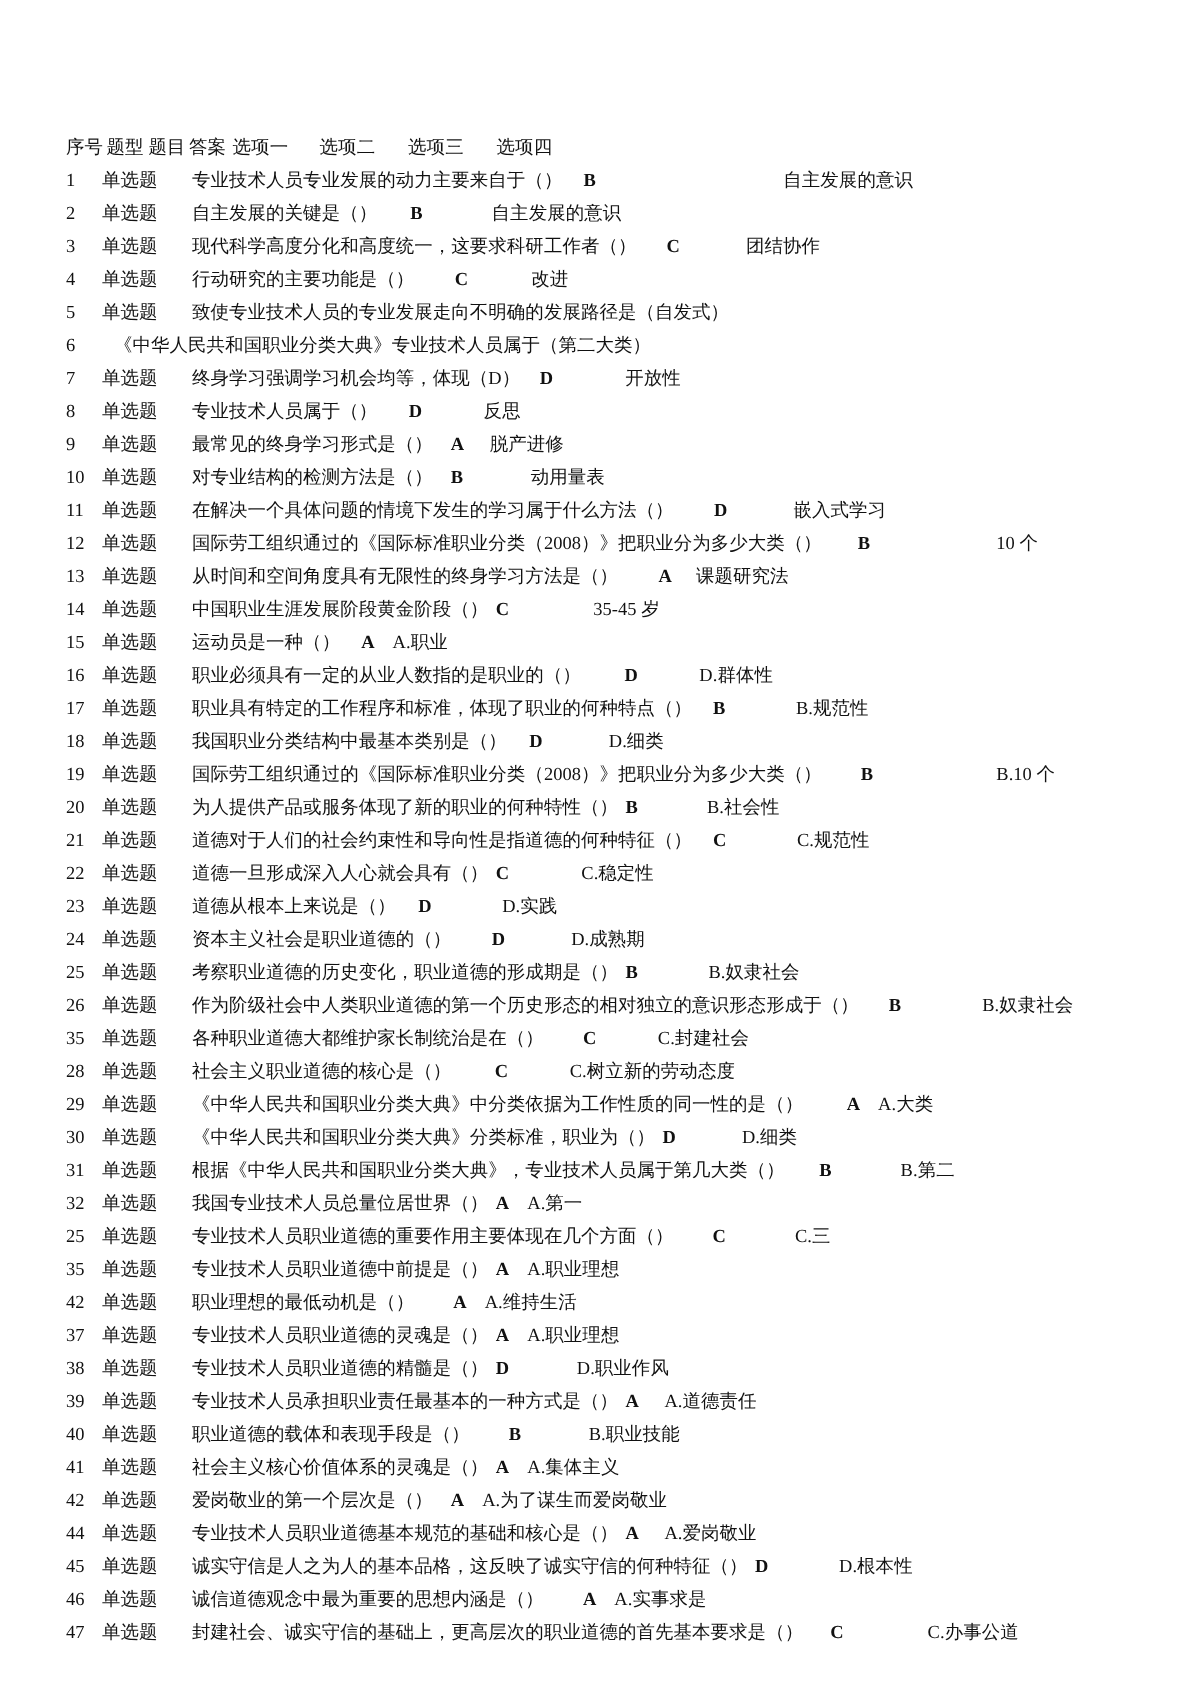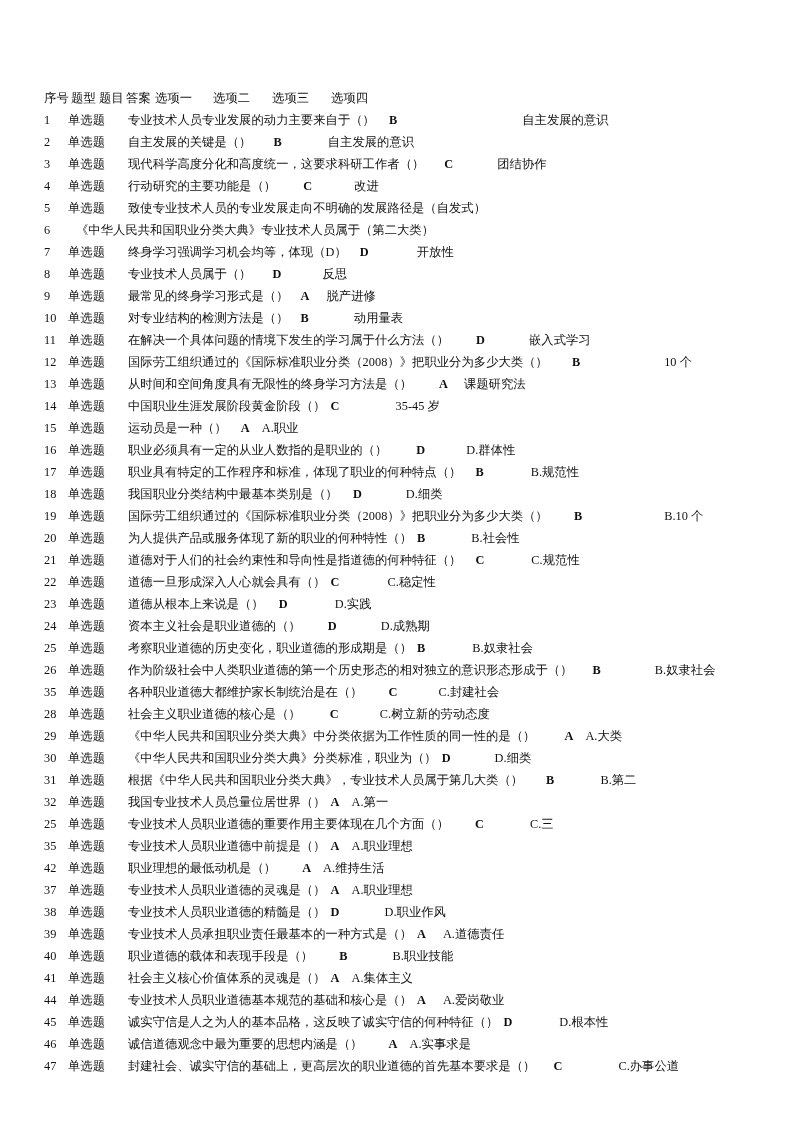--- a/index.html
+++ b/index.html
@@ -128,20 +128,21 @@
         <div class="row"><span class="c-seq">31</span><span class="c-type">单选题</span><span class="c-ques">根据《中华人民共和国职业分类大典》，专业技术人员属于第几大类（）</span><span class="gap" style="width: 23px;"></span><span class="c-ans">B</span><span class="gap" style="width: 46px;"></span><span class="c-opt">B.第二</span></div>
         <div class="row"><span class="c-seq">32</span><span class="c-type">单选题</span><span class="c-ques">我国专业技术人员总量位居世界（）</span><span class="gap" style="width: 5px;"></span><span class="c-ans">A</span><span class="gap" style="width: 12px;"></span><span class="c-opt">A.第一</span></div>
         <div class="row"><span class="c-seq">25</span><span class="c-type">单选题</span><span class="c-ques">专业技术人员职业道德的重要作用主要体现在几个方面（）</span><span class="gap" style="width: 26px;"></span><span class="c-ans">C</span><span class="gap" style="width: 46px;"></span><span class="c-opt">C.三</span></div>
         <div class="row"><span class="c-seq">35</span><span class="c-type">单选题</span><span class="c-ques">专业技术人员职业道德中前提是（）</span><span class="gap" style="width: 5px;"></span><span class="c-ans">A</span><span class="gap" style="width: 12px;"></span><span class="c-opt">A.职业理想</span></div>
         <div class="row"><span class="c-seq">42</span><span class="c-type">单选题</span><span class="c-ques">职业理想的最低动机是（）</span><span class="gap" style="width: 26px;"></span><span class="c-ans">A</span><span class="gap" style="width: 12px;"></span><span class="c-opt">A.维持生活</span></div>
         <div class="row"><span class="c-seq">37</span><span class="c-type">单选题</span><span class="c-ques">专业技术人员职业道德的灵魂是（）</span><span class="gap" style="width: 5px;"></span><span class="c-ans">A</span><span class="gap" style="width: 12px;"></span><span class="c-opt">A.职业理想</span></div>
         <div class="row"><span class="c-seq">38</span><span class="c-type">单选题</span><span class="c-ques">专业技术人员职业道德的精髓是（）</span><span class="gap" style="width: 5px;"></span><span class="c-ans">D</span><span class="gap" style="width: 45px;"></span><span class="c-opt">D.职业作风</span></div>
         <div class="row"><span class="c-seq">39</span><span class="c-type">单选题</span><span class="c-ques">专业技术人员承担职业责任最基本的一种方式是（）</span><span class="gap" style="width: 5px;"></span><span class="c-ans">A</span><span class="gap" style="width: 17px;"></span><span class="c-opt">A.道德责任</span></div>
         <div class="row"><span class="c-seq">40</span><span class="c-type">单选题</span><span class="c-ques">职业道德的载体和表现手段是（）</span><span class="gap" style="width: 26px;"></span><span class="c-ans">B</span><span class="gap" style="width: 45px;"></span><span class="c-opt">B.职业技能</span></div>
         <div class="row"><span class="c-seq">41</span><span class="c-type">单选题</span><span class="c-ques">社会主义核心价值体系的灵魂是（）</span><span class="gap" style="width: 5px;"></span><span class="c-ans">A</span><span class="gap" style="width: 12px;"></span><span class="c-opt">A.集体主义</span></div>
+        <div class="row"><span class="c-seq">42</span><span class="c-type">单选题</span><span class="c-ques">爱岗敬业的第一个层次是（）</span><span class="gap" style="width: 12px;"></span><span class="c-ans">A</span><span class="gap" style="width: 12px;"></span><span class="c-opt">A.为了谋生而爱岗敬业</span></div>
         <div class="row"><span class="c-seq">44</span><span class="c-type">单选题</span><span class="c-ques">专业技术人员职业道德基本规范的基础和核心是（）</span><span class="gap" style="width: 5px;"></span><span class="c-ans">A</span><span class="gap" style="width: 17px;"></span><span class="c-opt">A.爱岗敬业</span></div>
         <div class="row"><span class="c-seq">45</span><span class="c-type">单选题</span><span class="c-ques">诚实守信是人之为人的基本品格，这反映了诚实守信的何种特征（）</span><span class="gap" style="width: 5px;"></span><span class="c-ans">D</span><span class="gap" style="width: 47px;"></span><span class="c-opt">D.根本性</span></div>
         <div class="row"><span class="c-seq">46</span><span class="c-type">单选题</span><span class="c-ques">诚信道德观念中最为重要的思想内涵是（）</span><span class="gap" style="width: 26px;"></span><span class="c-ans">A</span><span class="gap" style="width: 12px;"></span><span class="c-opt">A.实事求是</span></div>
         <div class="row"><span class="c-seq">47</span><span class="c-type">单选题</span><span class="c-ques">封建社会、诚实守信的基础上，更高层次的职业道德的首先基本要求是（）</span><span class="gap" style="width: 18px;"></span><span class="c-ans">C</span><span class="gap" style="width: 56px;"></span><span class="c-opt">C.办事公道</span></div>
       </div>
 
   </div>
 </div>
 
 </body></html>

